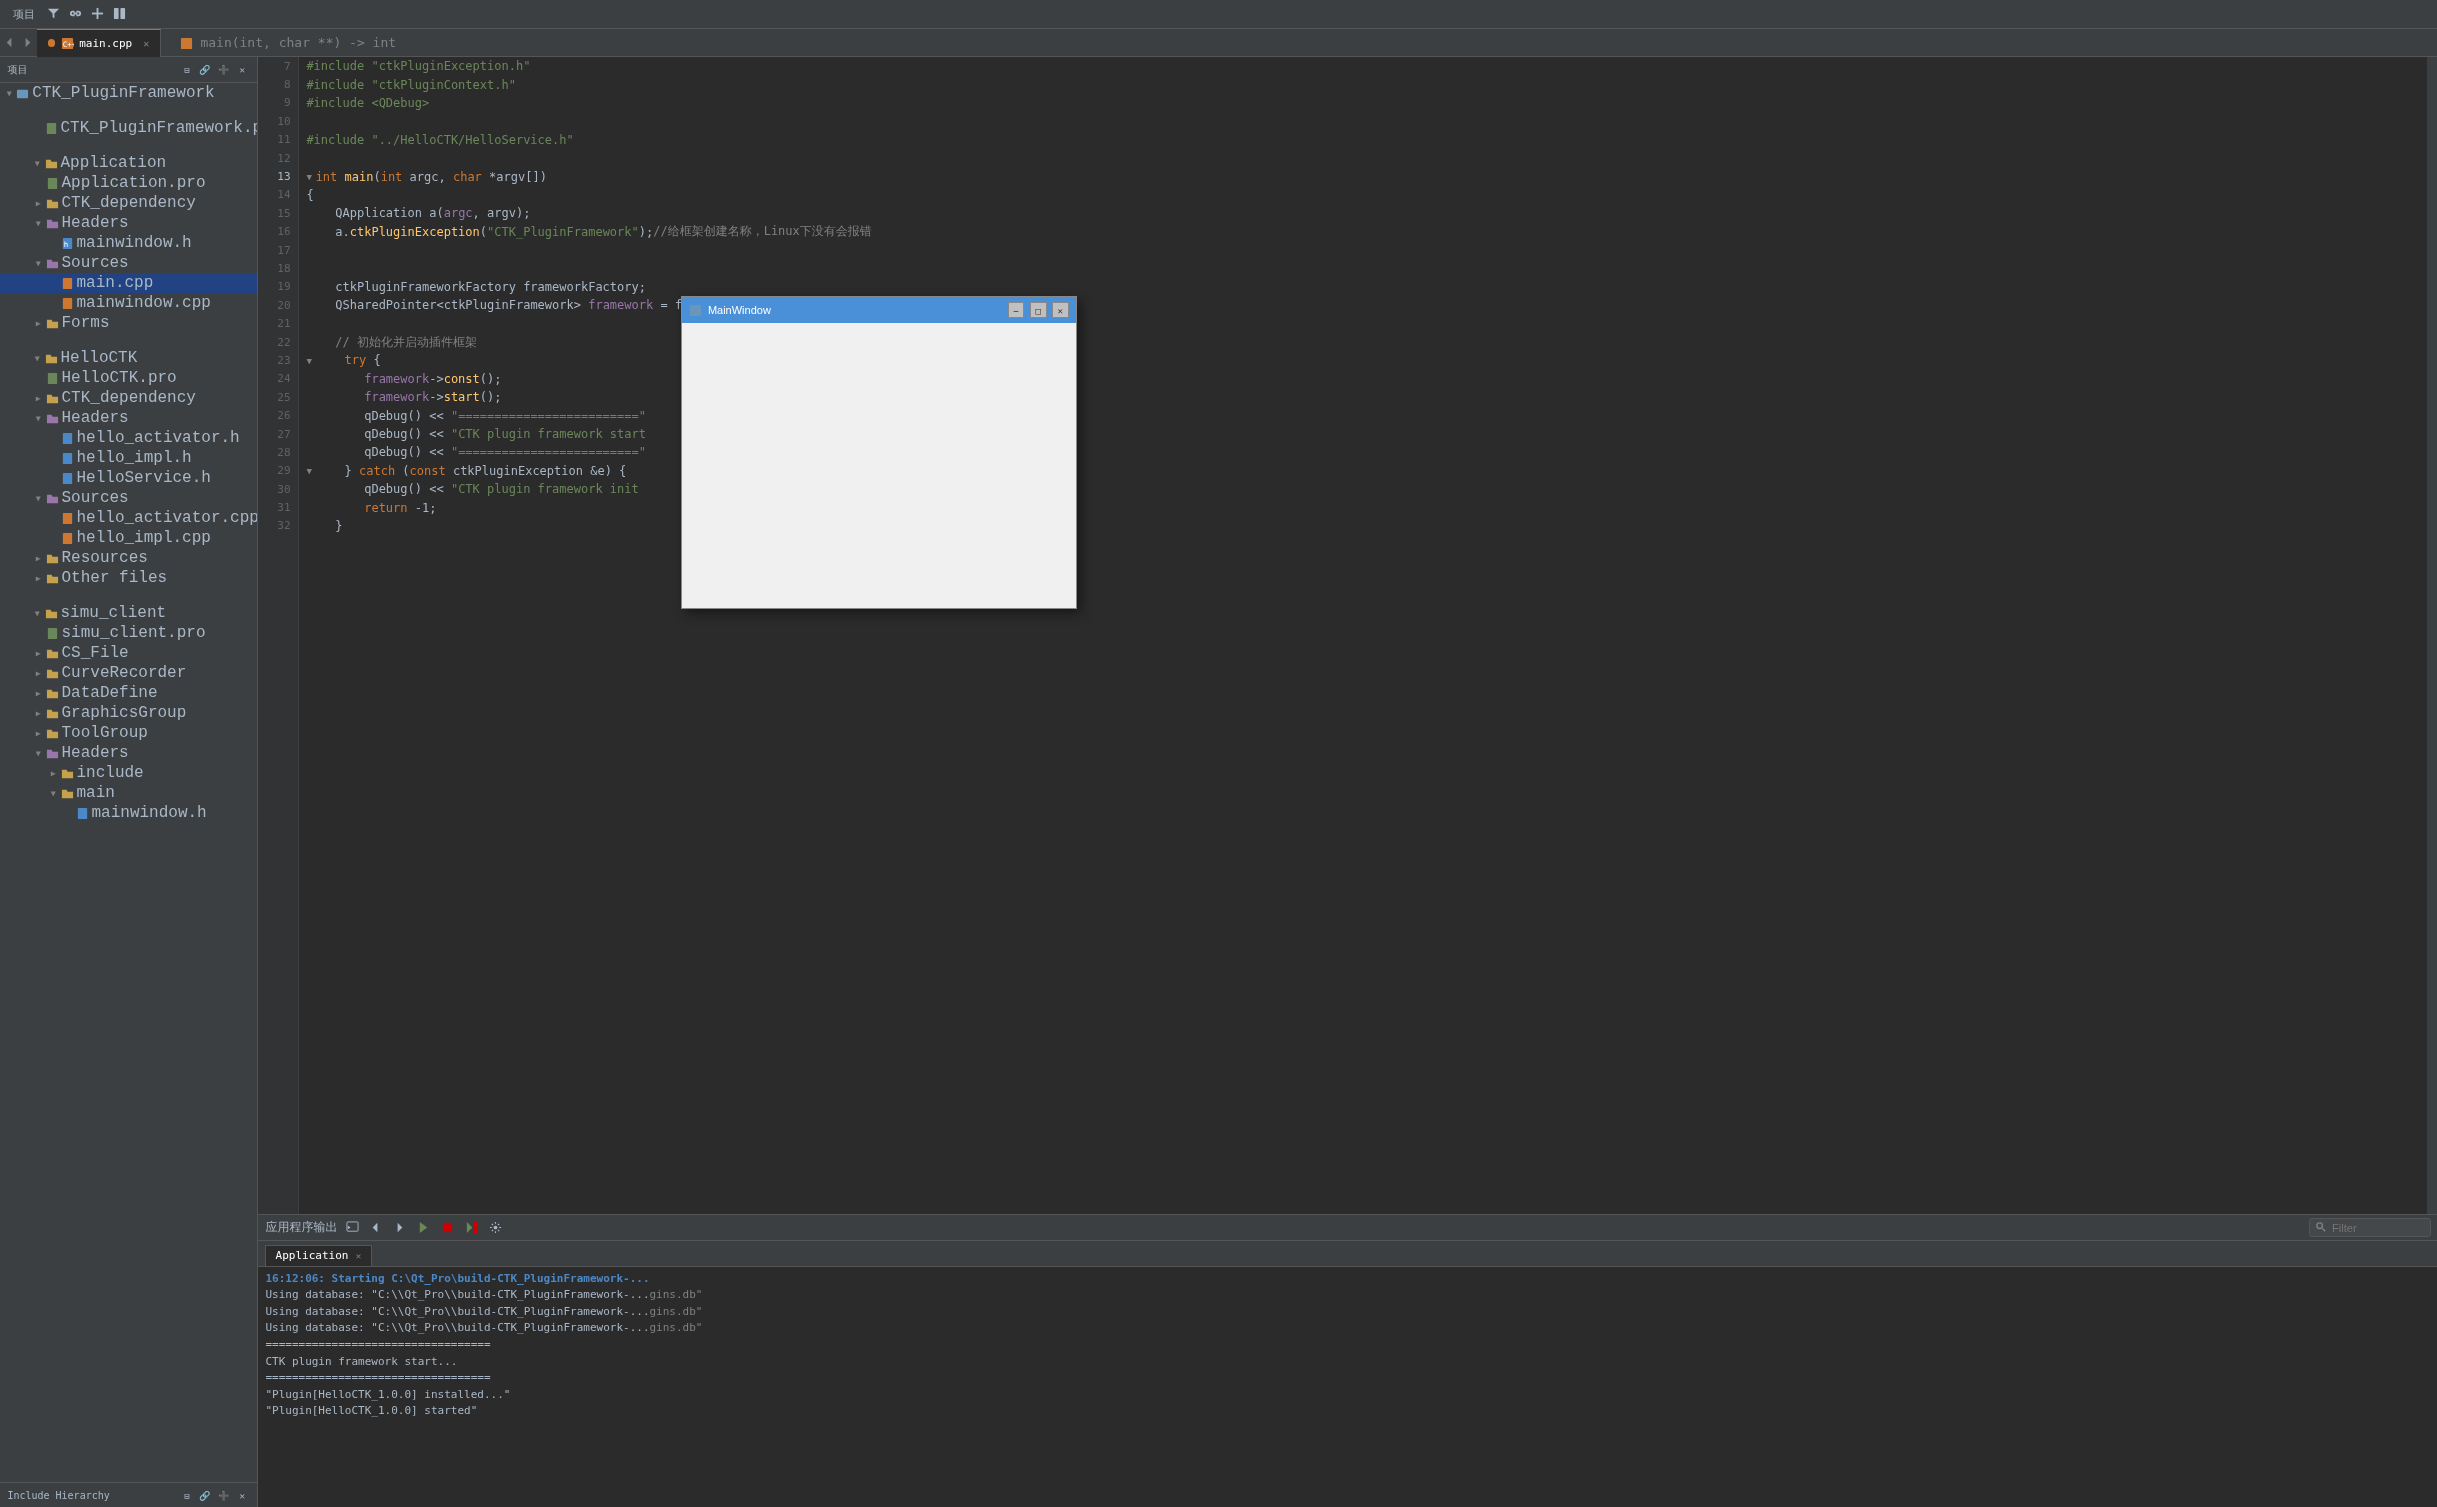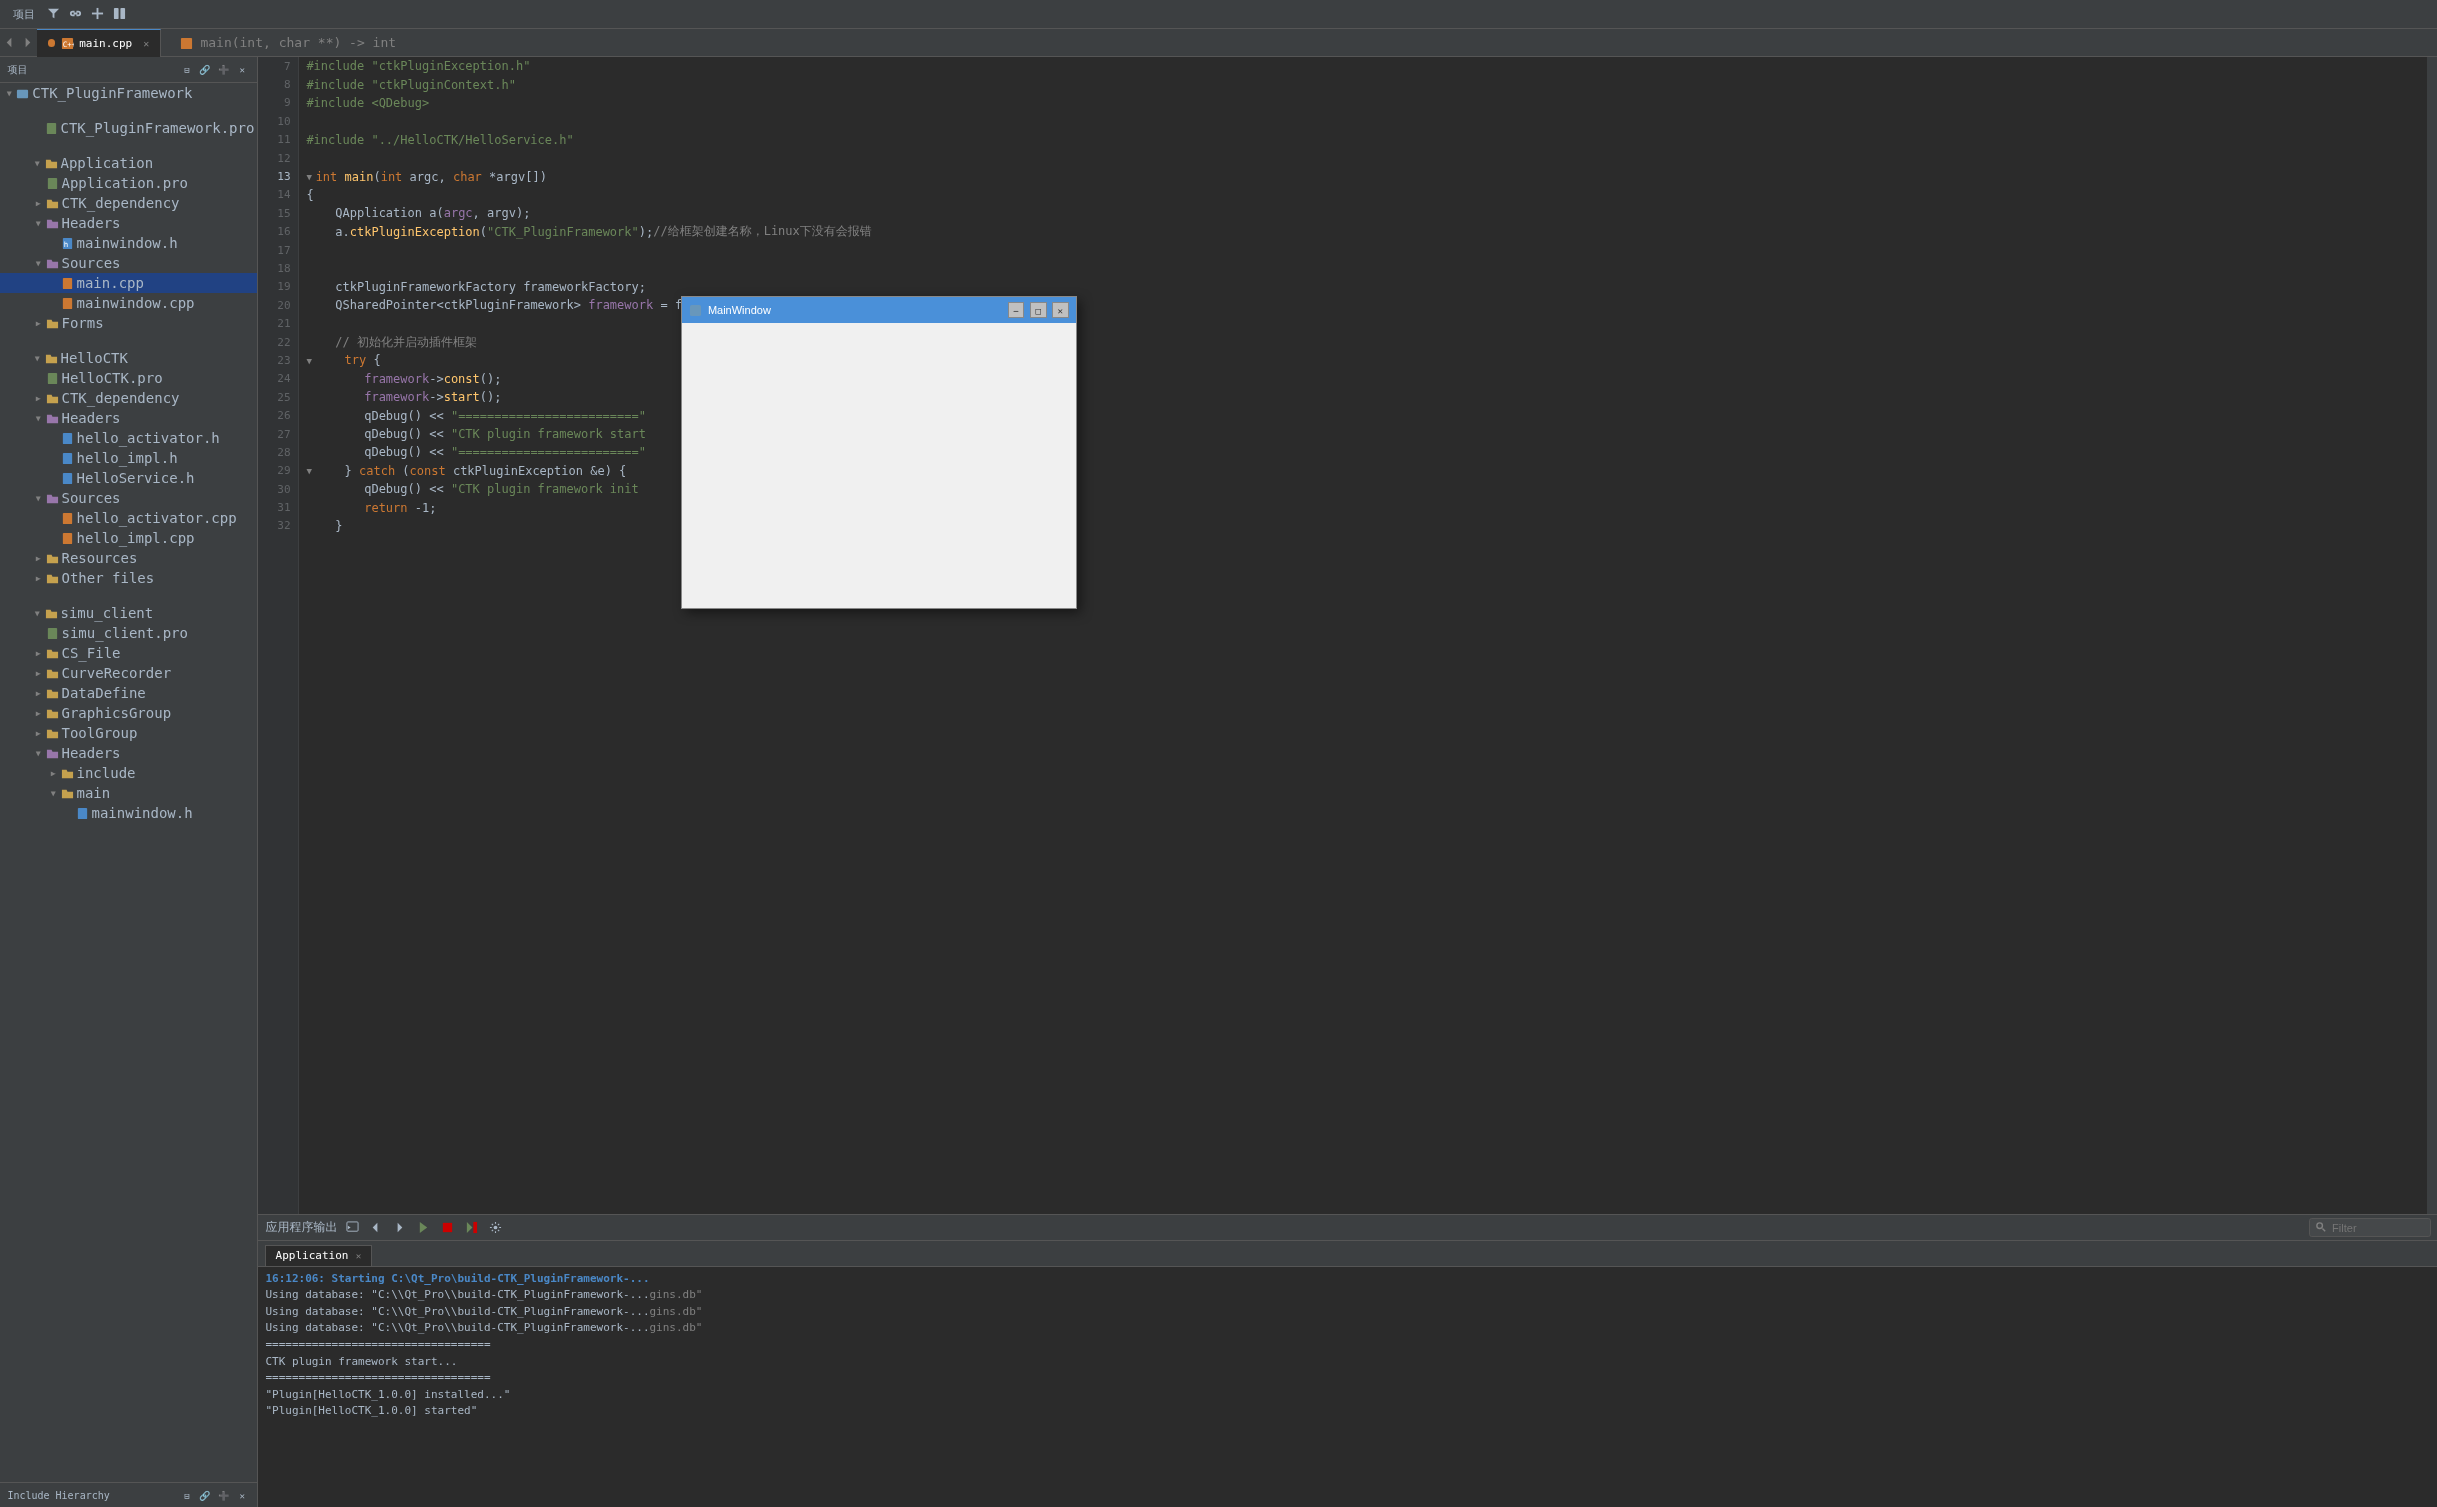--- a/index.html
+++ b/index.html
@@ -136,21 +136,22 @@
       justify-content: center;
       font-size: 8.3px;
       color: #808080;
       flex-shrink: 0;
     }
     .tree-arrow.open::after { content: '▼'; }
     .tree-arrow.closed::after { content: '▶'; }
     .tree-arrow.empty { visibility: hidden; }
     .tree-label {
       color: #a9b7c6;
-      font-size: 14px;
+      font-size: 16px;
+      font-family: Liberation Mono, monospace;
     }
 
     
     .indent-0 { padding-left: 1.8px; }
     .indent-1 { padding-left: 30px; margin-top: 15px; }
     .indent-2 { padding-left: 31px; }
     .indent-3 { padding-left: 46px; }
     .indent-4 { padding-left: 61px; }
 
     

